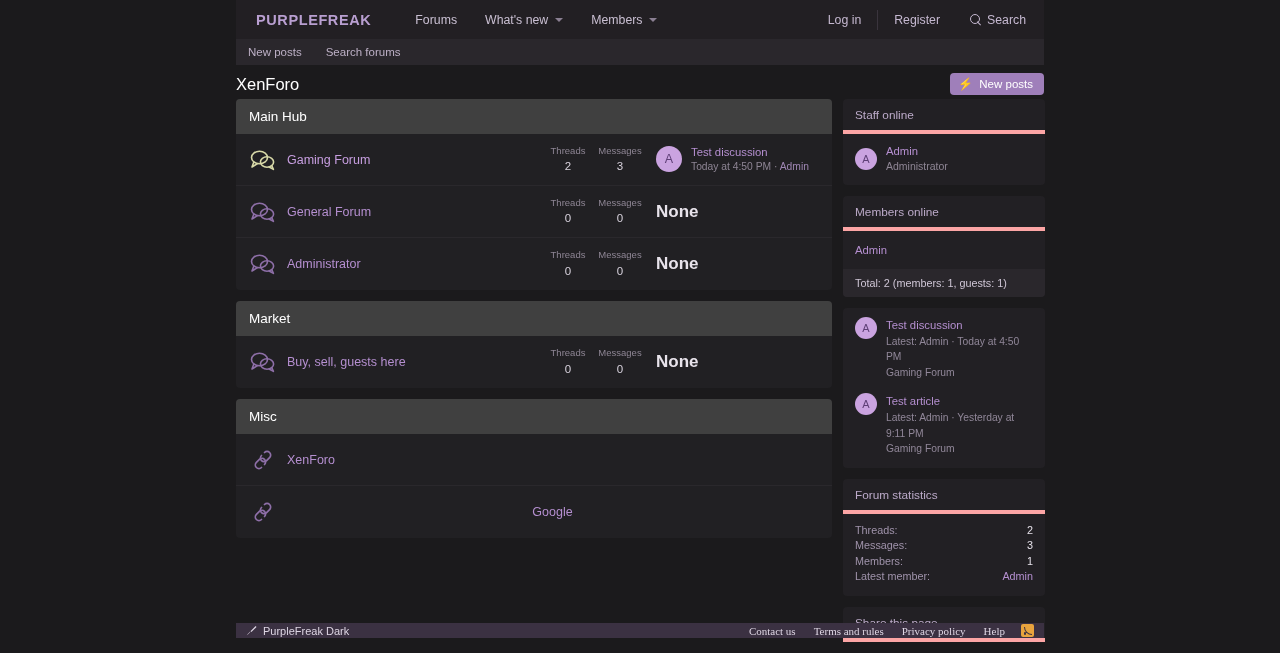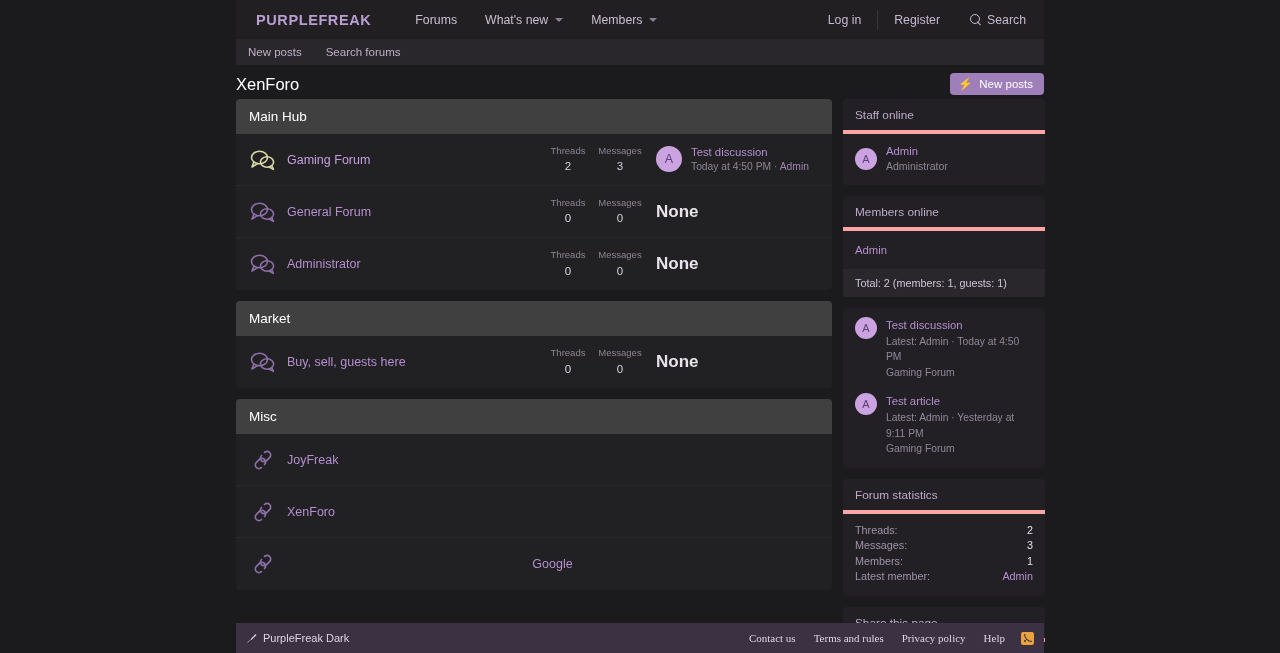--- a/index.html
+++ b/index.html
@@ -149,21 +149,21 @@
   .stat-line {
     display: flex; justify-content: space-between; font-size: 10.8px;
     line-height: 1.25; padding: 1px 0;
   }
   .stat-k { color: #a093ab; }
   .stat-v { color: #e6e1ea; }
   .stat-v.link { color: #b58fd0; cursor: pointer; }
 
   
   .footer {
-    position: absolute; left: 236px; top: 623px; width: 808px; height: 30px;
+    position: absolute; left: 236px; top: 623px; width: 808px; height: 15px;
     background: #3b3142; display: flex; align-items: center; padding: 0 10px;
   }
   .f-left { display: flex; align-items: center; gap: 6px; font-size: 11px; color: #ded6e4; cursor: pointer; }
   .f-right { margin-left: auto; display: flex; align-items: center; gap: 0px; font-family: Liberation Serif, serif; }
   .f-link { font-size: 11px; color: #ded6e4; padding: 0 9px; cursor: pointer; }
   .rss {
     width: 13px; height: 13px; background: #e8a33d; border-radius: 2px;
     margin-left: 7px; position: relative; cursor: pointer;
   }
   .rss::before {
@@ -294,29 +294,20 @@
       <div>
         <div class="cat-header">Misc</div>
         <div class="cat-body">
           <div class="link-row">
             <span class="node-icon"><svg width="26" height="22" viewBox="0 0 24 22">
                 <g fill="none" stroke="#8e6fa8" stroke-width="1.7" stroke-linecap="round">
                   <path d="M13.5 3.5 a3.6 3.6 0 0 1 5.1 5.1 l-3 3 a3.6 3.6 0 0 1 -5.1 -5.1"></path>
                   <path d="M10.5 18.5 a3.6 3.6 0 0 1 -5.1 -5.1 l3 -3 a3.6 3.6 0 0 1 5.1 5.1"></path>
                 </g>
               </svg></span>
-            <span class="node-title">JoyFreak</span>
-          </div>
-          <div class="link-row">
-            <span class="node-icon"><svg width="26" height="22" viewBox="0 0 24 22">
-                <g fill="none" stroke="#8e6fa8" stroke-width="1.7" stroke-linecap="round">
-                  <path d="M13.5 3.5 a3.6 3.6 0 0 1 5.1 5.1 l-3 3 a3.6 3.6 0 0 1 -5.1 -5.1"></path>
-                  <path d="M10.5 18.5 a3.6 3.6 0 0 1 -5.1 -5.1 l3 -3 a3.6 3.6 0 0 1 5.1 5.1"></path>
-                </g>
-              </svg></span>
             <span class="node-title">XenForo</span>
           </div>
           <div class="link-row">
             <span class="node-icon"><svg width="26" height="22" viewBox="0 0 24 22">
                 <g fill="none" stroke="#8e6fa8" stroke-width="1.7" stroke-linecap="round">
                   <path d="M13.5 3.5 a3.6 3.6 0 0 1 5.1 5.1 l-3 3 a3.6 3.6 0 0 1 -5.1 -5.1"></path>
                   <path d="M10.5 18.5 a3.6 3.6 0 0 1 -5.1 -5.1 l3 -3 a3.6 3.6 0 0 1 5.1 5.1"></path>
                 </g>
               </svg></span>
             <span class="node-title">Google</span>

